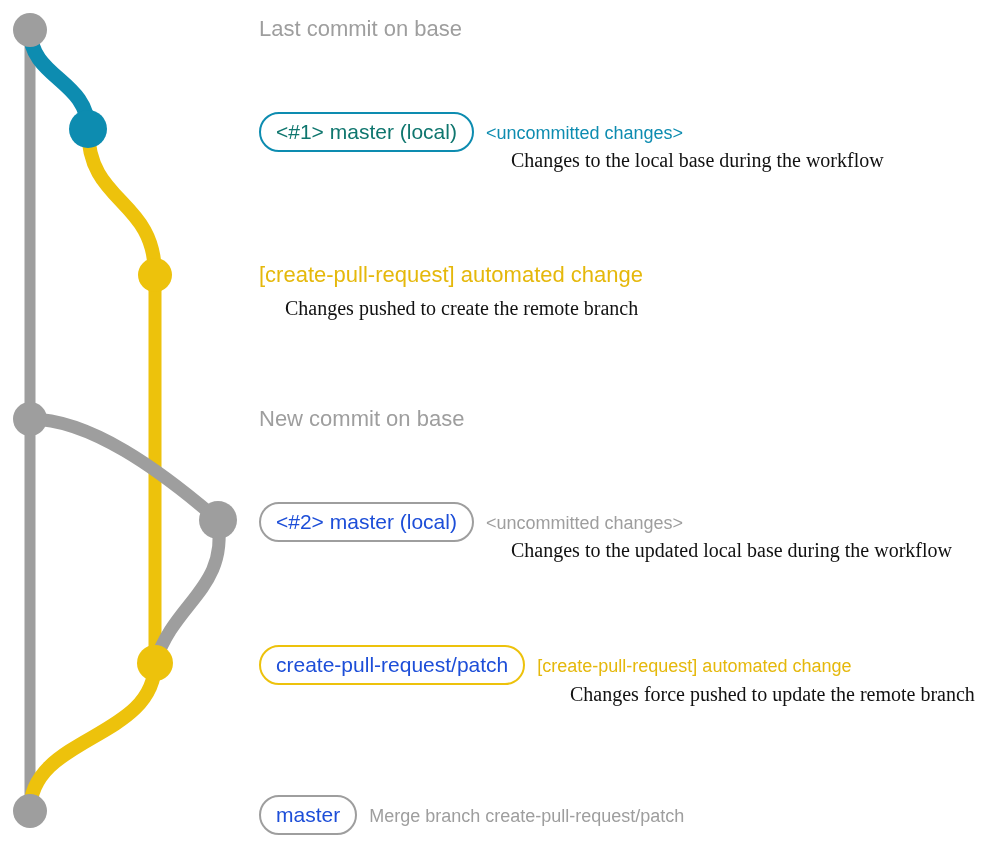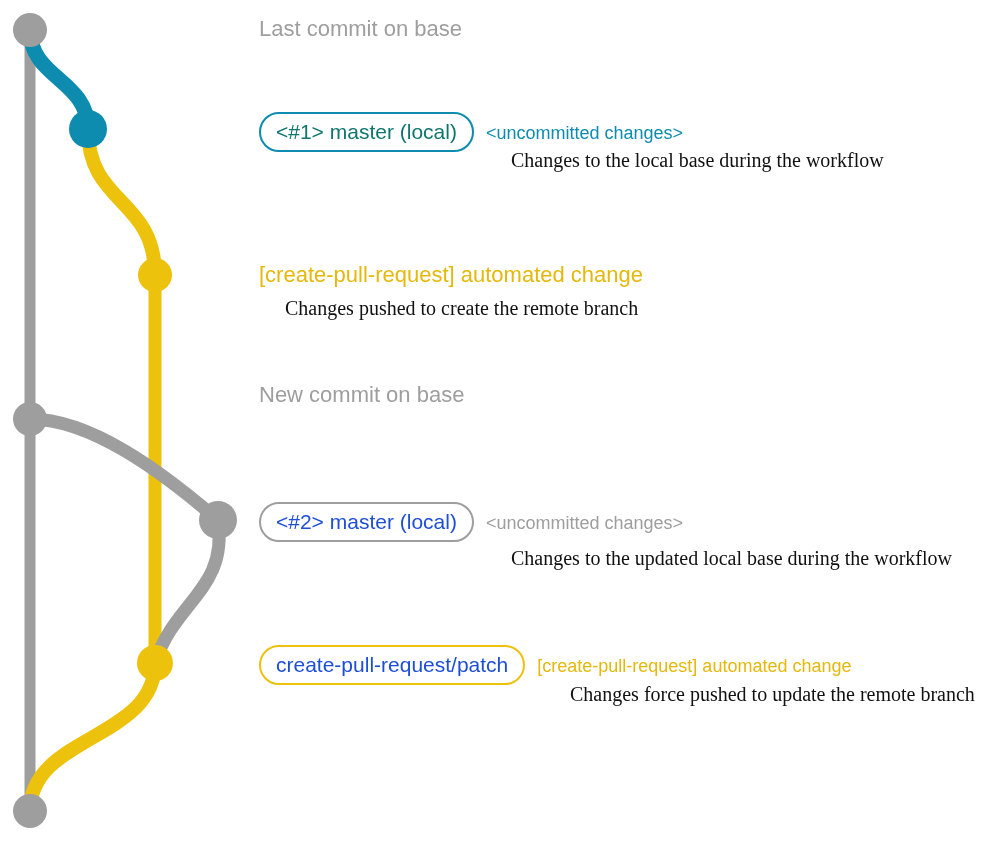--- a/index.html
+++ b/index.html
@@ -120,28 +120,32 @@
 
   <div class="row" style="left:259px; top:112px;">
     <span class="badge blue badge-slot">&lt;#1&gt; master (local)</span>
     <span class="subject blue">&lt;uncommitted changes&gt;</span>
   </div>
   <div class="body-note" style="left:511px; top:150px;">Changes to the local base during the workflow</div>
 
   <div class="headline yellow" style="left:259px; top:264px;">[create-pull-request] automated change</div>
   <div class="body-note" style="left:285px; top:298px;">Changes pushed to create the remote branch</div>
 
-  <div class="headline gray" style="left:259px; top:384px;text-align:center;">New commit on base</div>
+  <div class="headline gray" style="left:259px; top:408px;text-align:center;">New commit on base</div>
 
   <div class="row" style="left:259px; top:502px;">
     <span class="badge gray badge-slot">&lt;#2&gt; master (local)</span>
     <span class="subject gray">&lt;uncommitted changes&gt;</span>
   </div>
-  <div class="body-note" style="left:511px; top:540px;margin-top:8px;">Changes to the updated local base during the workflow</div>
+  <div class="body-note" style="left:511px; top:540px;">Changes to the updated local base during the workflow</div>
 
   <div class="row" style="left:259px; top:645px;">
     <span class="badge yellow badge-slot">create-pull-request/patch</span>
     <span class="subject yellow">[create-pull-request] automated change</span>
   </div>
   <div class="body-note" style="left:570px; top:684px;">Changes force pushed to update the remote branch</div>
 
+  <div class="row" style="left:259px; top:795px;">
+    <span class="badge gray badge-slot">master</span>
+    <span class="subject gray">Merge branch create-pull-request/patch</span>
+  </div>
 
 </div>
 
 </body></html>

